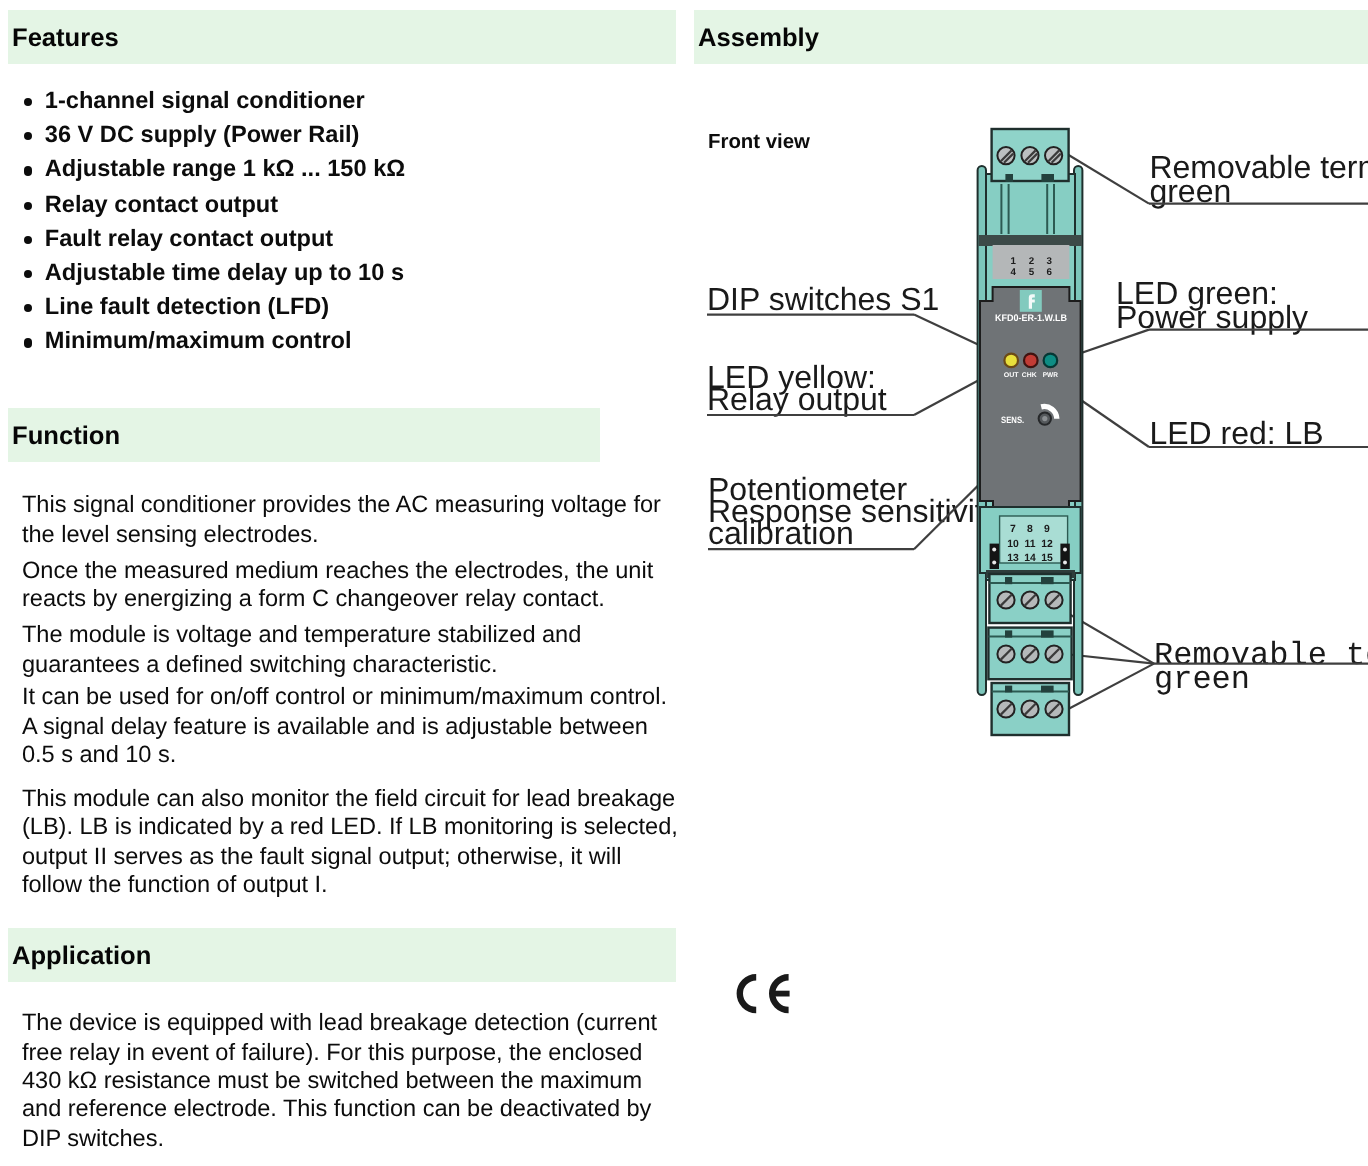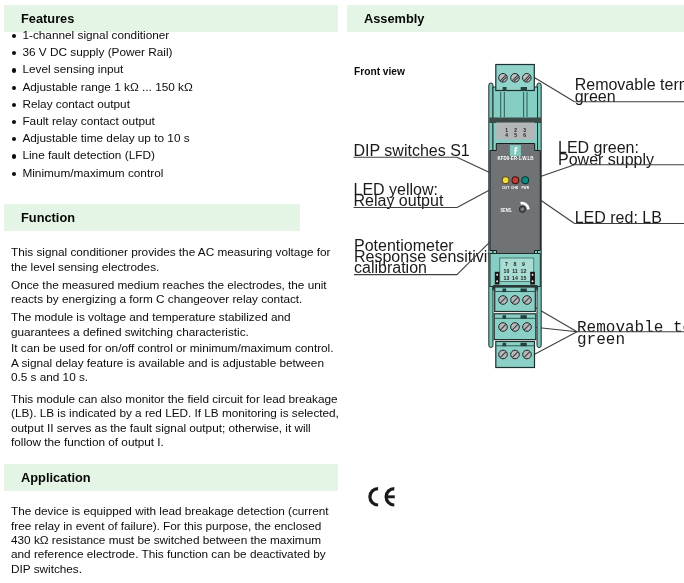--- a/index.html
+++ b/index.html
@@ -1,36 +1,35 @@
 <!DOCTYPE html>
 <html><head>
 <meta charset="utf-8">
 <style>
 html,body{margin:0;padding:0;}
 body{width:684px;height:583px;position:relative;overflow:hidden;background:#fff;
      font-family:"Liberation Sans",sans-serif;color:#0c0c0c;}
 .bar{position:absolute;height:27px;background:#e4f5e5;box-sizing:border-box;
-     font-weight:bold;font-size:12.8px;line-height:27px;padding-left:17px;color:#060606;}
+     font-weight:bold;font-size:12.8px;line-height:27px;padding-left:2px;color:#060606;}
 .par{position:absolute;left:11px;width:330px;font-size:11.8px;line-height:14.4px;
      letter-spacing:-0.02px;white-space:nowrap;}
 .lst{position:absolute;left:12.5px;width:330px;font-size:11.8px;line-height:17.2px;}
 .lst div{position:relative;padding-left:9.9px;white-space:nowrap;}
 .lst div:before{content:'';position:absolute;left:-0.6px;top:7px;width:4.2px;height:4.2px;
      border-radius:50%;background:#0c0c0c;}
 .lab{position:absolute;font-size:16px;line-height:11.5px;color:#1a1a1a;white-space:nowrap;}
 </style>
 </head>
 <body>
 
 <div class="bar" style="left:4px;top:5px;width:334px;">Features</div>
 
-<div class="lst" style="top:27px;">
+<div class="lst" style="top:42px;font-weight:bold;">
 <div>1-channel signal conditioner</div>
 <div>36 V DC supply (Power Rail)</div>
-<div>Level sensing input</div>
 <div>Adjustable range 1 kΩ ... 150 kΩ</div>
 <div>Relay contact output</div>
 <div>Fault relay contact output</div>
 <div>Adjustable time delay up to 10 s</div>
 <div>Line fault detection (LFD)</div>
 <div>Minimum/maximum control</div>
 </div>
 
 <div class="bar" style="left:4px;top:203.5px;width:296px;">Function</div>
 

